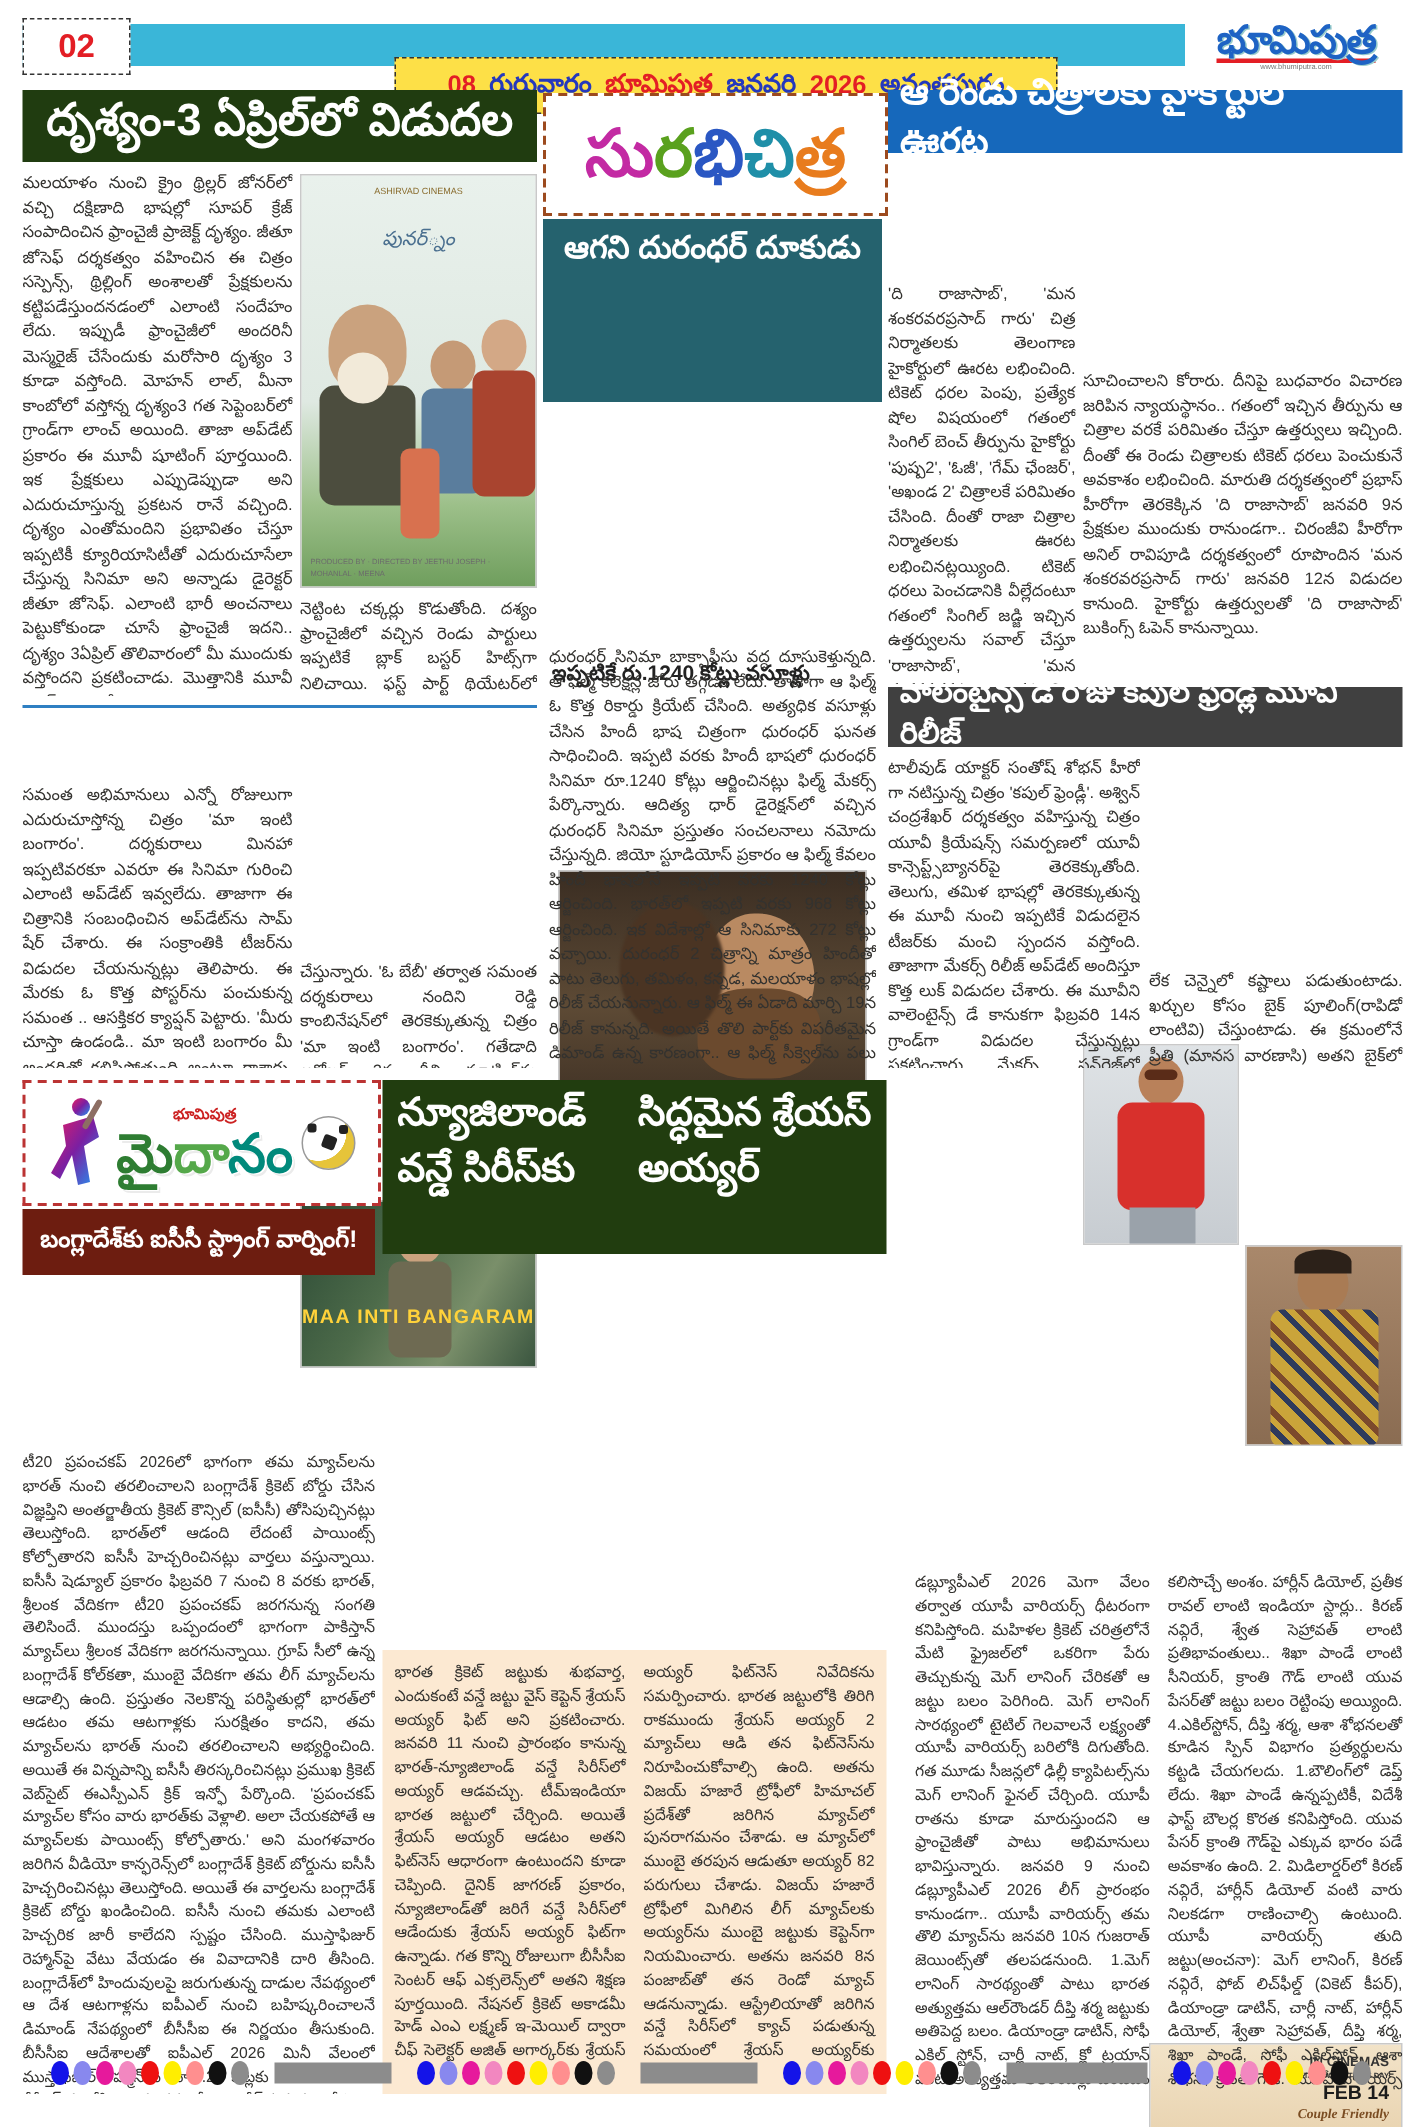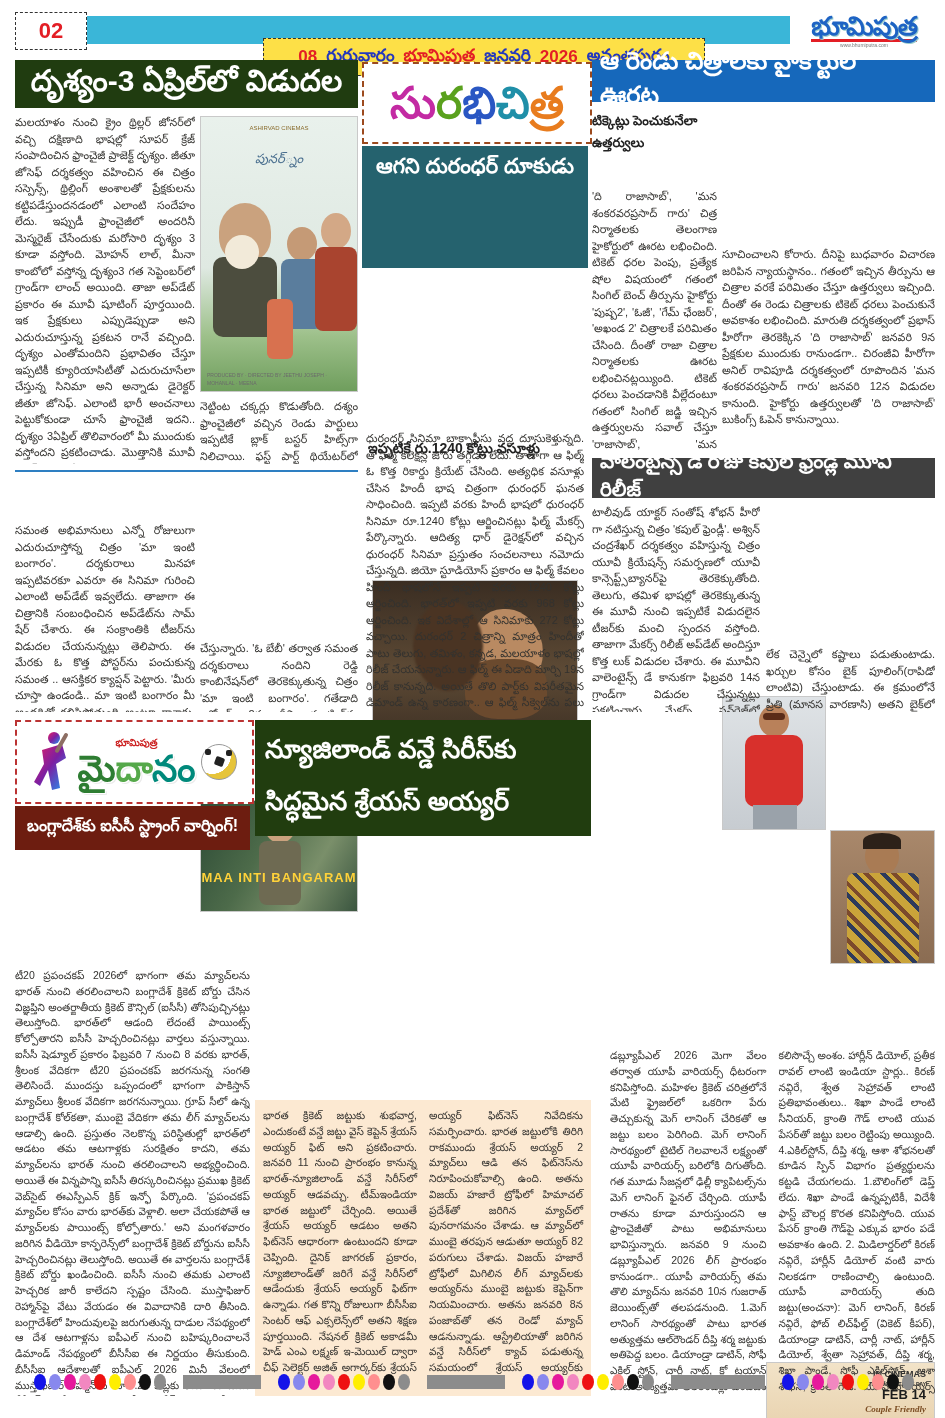--- a/index.html
+++ b/index.html
@@ -98,24 +98,20 @@
     <div style="position:absolute;right:30px;top:78px;width:82px;height:60px;border-radius:40%;background:#6b4a2e;"></div>
     <div style="position:absolute;left:40px;top:20px;width:70px;height:90px;border-radius:50%;background:#4a3423;filter:blur(1px);"></div>
     <div class="cap" style="bottom:34px;font-size:20px;letter-spacing:2px;color:#e8d9b8;font-family:'Liberation Serif',serif;">DHURANDHAR</div>
     <div class="cap" style="bottom:8px;font-size:8px;color:#cfc2a4;">5th DECEMBER 2025</div>
   </div>
   <div class="abs subhead" style="left:368px;top:424px;width:214px;font-size:14px;margin-top:16px;">ఇప్పటికే రు.1240 కోట్లు వసూళ్లు</div>
   <div class="abs btxt" style="left:366px;top:430px;width:218px;height:282px;overflow:hidden;">ధురంధర్ సినిమా బాక్సాఫీసు వద్ద దూసుకెళ్తున్నది. ఆ ఫిల్మ్ కలెక్షన్ల జోరు తగ్గడం లేదు. తాజాగా ఆ ఫిల్మ్ ఓ కొత్త రికార్డు క్రియేట్ చేసింది. అత్యధిక వసూళ్లు చేసిన హిందీ భాష చిత్రంగా ధురంధర్ ఘనత సాధించింది. ఇప్పటి వరకు హిందీ భాషలో ధురంధర్ సినిమా రూ.1240 కోట్లు ఆర్జించినట్లు ఫిల్మ్ మేకర్స్ పేర్కొన్నారు. ఆదిత్య ధార్ డైరెక్షన్‌లో వచ్చిన ధురంధర్ సినిమా ప్రస్తుతం సంచలనాలు నమోదు చేస్తున్నది. జియో స్టూడియోస్ ప్రకారం ఆ ఫిల్మ్ కేవలం హిందీ భాషలోనే ఇప్పటి వరకు 1240 కోట్లు ఆర్జించింది. భారత్‌లో ఇప్పటి వరకు 968 కోట్లు ఆర్జించింది. ఇక విదేశాల్లో ఆ సినిమాకు 272 కోట్లు వచ్చాయి. దురంధర్ 2 చిత్రాన్ని మాత్రం హిందీతో పాటు తెలుగు, తమిళం, కన్నడ, మలయాళం భాషల్లో రిలీజ్ చేయనున్నారు. ఆ ఫిల్మ్ ఈ ఏడాది మార్చి 19న రిలీజ్ కానున్నది. అయితే తొలి పార్ట్‌కు విపరీతమైన డిమాండ్ ఉన్న కారణంగా.. ఆ ఫిల్మ్ సీక్వెల్‌ను పలు ఇతర భారతీయ భాషల్లో రిలీజ్ చేసే ఉద్దేశంతో నిర్మాతలు ఉన్నారు. రిలీజైన తర్వాత ధురంధర్ చిత్రం హిందీ భాషలో పలు రికార్డులు నెలకొల్పింది. కేవలం 16 రోజుల్లోనే ఇండియాలో 500 కోట్లు వసూల్ చేసింది. ఇది బాలీవుడ్‌లో రికార్డు. ఇక ఆ తర్వాత అదే వేగంతో 600, 800, వెయ్యి కోట్ల క్లబ్‌కు చేరుకున్నది.</div>
 
   <div class="abs hbar" style="left:592px;top:60px;width:343px;height:42px;background:#1668bb;font-size:24px;">
     <span>ఆ రెండు చిత్రాలకు హైకోర్టులో ఊరట</span>
-  </div>
-  <div class="abs subhead" style="left:592px;top:110px;width:125px;font-size:13px;line-height:1.7;">
-    <div>టిక్కెట్లు పెంచుకునేలా</div>
-    <div>ఉత్తర్వులు</div>
   </div>
   <div class="abs ph" style="left:722px;top:106px;width:104px;height:134px;background:linear-gradient(#dfe3e6,#c7ccd1);">
     <div style="position:absolute;left:36px;top:8px;width:30px;height:32px;border-radius:50%;background:#b9815a;"></div>
     <div style="position:absolute;left:40px;top:16px;width:22px;height:7px;border-radius:4px;background:#5a2c18;"></div>
     <div style="position:absolute;left:22px;top:38px;width:58px;height:72px;border-radius:10px;background:#d8302c;"></div>
     <div style="position:absolute;left:30px;top:108px;width:44px;height:26px;background:#9aa2aa;"></div>
   </div>
   <div class="abs ph" style="left:830px;top:106px;width:105px;height:134px;background:linear-gradient(#a9886b,#8a6c52);">
     <div style="position:absolute;left:34px;top:6px;width:34px;height:38px;border-radius:50%;background:#a97b54;"></div>
     <div style="position:absolute;left:32px;top:2px;width:38px;height:16px;border-radius:50% 50% 0 0;background:#2c2119;"></div>
@@ -163,21 +159,21 @@
       <div style="position:absolute;right:4px;top:5px;width:6px;height:6px;background:#222;border-radius:2px;"></div>
     </div>
   </div>
   <div class="abs hbar" style="left:15px;top:806px;width:235px;height:44px;background:#6d1d10;font-size:16px;justify-content:center;">
     <span>బంగ్లాదేశ్‌కు ఐసీసీ స్ట్రాంగ్ వార్నింగ్!</span>
   </div>
 
   <div class="abs btxt" style="left:15px;top:968px;width:235px;height:428px;overflow:hidden;font-size:10.5px;">టీ20 ప్రపంచకప్ 2026లో భాగంగా తమ మ్యాచ్‌లను భారత్ నుంచి తరలించాలని బంగ్లాదేశ్ క్రికెట్ బోర్డు చేసిన విజ్ఞప్తిని అంతర్జాతీయ క్రికెట్ కౌన్సిల్ (ఐసీసీ) తోసిపుచ్చినట్లు తెలుస్తోంది. భారత్‌లో ఆడంది లేదంటే పాయింట్స్ కోల్పోతారని ఐసీసీ హెచ్చరించినట్లు వార్తలు వస్తున్నాయి. ఐసీసీ షెడ్యూల్ ప్రకారం ఫిబ్రవరి 7 నుంచి 8 వరకు భారత్, శ్రీలంక వేదికగా టీ20 ప్రపంచకప్ జరగనున్న సంగతి తెలిసిందే. ముందస్తు ఒప్పందంలో భాగంగా పాకిస్తాన్ మ్యాచ్‌లు శ్రీలంక వేదికగా జరగనున్నాయి. గ్రూప్ సీలో ఉన్న బంగ్లాదేశ్ కోల్‌కతా, ముంబై వేదికగా తమ లీగ్ మ్యాచ్‌లను ఆడాల్సి ఉంది. ప్రస్తుతం నెలకొన్న పరిస్థితుల్లో భారత్‌లో ఆడటం తమ ఆటగాళ్లకు సురక్షితం కాదని, తమ మ్యాచ్‌లను భారత్ నుంచి తరలించాలని అభ్యర్థించింది. అయితే ఈ విన్నపాన్ని ఐసీసీ తిరస్కరించినట్లు ప్రముఖ క్రికెట్ వెబ్‌సైట్ ఈఎస్పీఎన్ క్రిక్ ఇన్ఫో పేర్కొంది. 'ప్రపంచకప్ మ్యాచ్‌ల కోసం వారు భారత్‌కు వెళ్లాలి. అలా చేయకపోతే ఆ మ్యాచ్‌లకు పాయింట్స్ కోల్పోతారు.' అని మంగళవారం జరిగిన వీడియో కాన్ఫరెన్స్‌లో బంగ్లాదేశ్ క్రికెట్ బోర్డును ఐసీసీ హెచ్చరించినట్లు తెలుస్తోంది. అయితే ఈ వార్తలను బంగ్లాదేశ్ క్రికెట్ బోర్డు ఖండించింది. ఐసీసీ నుంచి తమకు ఎలాంటి హెచ్చరిక జారీ కాలేదని స్పష్టం చేసింది. ముస్తాఫిజుర్ రెహ్మాన్‌పై వేటు వేయడం ఈ వివాదానికి దారి తీసింది. బంగ్లాదేశ్‌లో హిందువులపై జరుగుతున్న దాడుల నేపథ్యంలో ఆ దేశ ఆటగాళ్లను ఐపీఎల్ నుంచి బహిష్కరించాలనే డిమాండ్ నేపథ్యంలో బీసీసీఐ ఈ నిర్ణయం తీసుకుంది. బీసీసీఐ ఆదేశాలతో ఐపీఎల్ 2026 మినీ వేలంలో ముస్తాఫిజుర్ రెహ్మాన్‌ను రూ.9.20 కోట్లకు కొనుగోలు చేసిన కేకేఆర్ వదిలేసింది. ఈ చర్యతో బంగ్లాదేశ్ ప్రభుత్వంతో పాటు ఆ దేశ క్రికెట్ బోర్డు ఆగ్రహానికి గురైంది. బంగ్లాదేశ్‌లో ఐపీఎల్ ప్రసారాలపై నిషేధం విధించడంతో పాటు తమ ప్రపంచకప్ మ్యాచ్‌లను భారత్ నుంచి తరలించాలనే డిమాండ్‌ను తెరపైకి తీసుకొచ్చింది.</div>
 
   <div class="abs" style="left:255px;top:720px;width:336px;height:116px;background:#213d0f;color:#fff;font-weight:bold;
-       display:flex;flex-direction:column;justify-content:space-around;padding:6px 10px;box-sizing:border-box;font-size:26px;">
+       display:flex;justify-content:space-around;padding:6px 10px;box-sizing:border-box;font-size:26px;">
     <div>న్యూజిలాండ్ వన్డే సిరీస్‌కు</div>
     <div>సిద్ధమైన శ్రేయస్ అయ్యర్</div>
   </div>
 
   <div class="abs twocol btxt" style="left:255px;top:1100px;width:336px;height:296px;background:#fce9d2;padding:8px;box-sizing:border-box;font-size:10.5px;overflow:hidden;">భారత క్రికెట్ జట్టుకు శుభవార్త, ఎందుకంటే వన్డే జట్టు వైస్ కెప్టెన్ శ్రేయస్ అయ్యర్ ఫిట్ అని ప్రకటించారు. జనవరి 11 నుంచి ప్రారంభం కానున్న భారత్-న్యూజిలాండ్ వన్డే సిరీస్‌లో అయ్యర్ ఆడవచ్చు. టీమ్ఇండియా భారత జట్టులో చేర్చింది. అయితే శ్రేయస్ అయ్యర్ ఆడటం అతని ఫిట్‌నెస్ ఆధారంగా ఉంటుందని కూడా చెప్పింది. దైనిక్ జాగరణ్ ప్రకారం, న్యూజిలాండ్‌తో జరిగే వన్డే సిరీస్‌లో ఆడేందుకు శ్రేయస్ అయ్యర్ ఫిట్‌గా ఉన్నాడు. గత కొన్ని రోజులుగా బీసీసీఐ సెంటర్ ఆఫ్ ఎక్సలెన్స్‌లో అతని శిక్షణ పూర్తయింది. నేషనల్ క్రికెట్ అకాడమీ హెడ్ ఎంఎ లక్ష్మణ్ ఇ-మెయిల్ ద్వారా చీఫ్ సెలెక్టర్ అజిత్ అగార్కర్‌కు శ్రేయస్ అయ్యర్ ఫిట్‌నెస్ నివేదికను సమర్పించారు. భారత జట్టులోకి తిరిగి రాకముందు శ్రేయస్ అయ్యర్ 2 మ్యాచ్‌లు ఆడి తన ఫిట్‌నెస్‌ను నిరూపించుకోవాల్సి ఉంది. అతను విజయ్ హజారే ట్రోఫీలో హిమాచల్ ప్రదేశ్‌తో జరిగిన మ్యాచ్‌లో పునరాగమనం చేశాడు. ఆ మ్యాచ్‌లో ముంబై తరపున ఆడుతూ అయ్యర్ 82 పరుగులు చేశాడు. విజయ్ హజారే ట్రోఫీలో మిగిలిన లీగ్ మ్యాచ్‌లకు అయ్యర్‌ను ముంబై జట్టుకు కెప్టెన్‌గా నియమించారు. అతను జనవరి 8న పంజాబ్‌తో తన రెండో మ్యాచ్ ఆడనున్నాడు. ఆస్ట్రేలియాతో జరిగిన వన్డే సిరీస్‌లో క్యాచ్ పడుతున్న సమయంలో శ్రేయస్ అయ్యర్‌కు గాయమైంది. రక్తస్రావం కారణంగా అతని పరిస్థితి దారా తీవ్రంగా మారింది, అతను ఐసీయూలో కూడా ఉండాల్సి వచ్చింది. ఇప్పుడు సుదీర్ఘ చికిత్స ప్రక్రియ తర్వాత అయ్యర్ పూర్తిగా కోలుకున్నాడు. న్యూజిలాండ్ సిరీస్ కోసం భారత జట్టు: శుభమన్ గిల్ (కెప్టెన్), రోహిత్ శర్మ, విరాట్ కోహ్లీ, కేఎల్ రాహుల్ (వికెట్ కీపర్), శ్రేయస్ అయ్యర్ (వైస్ కెప్టెన్), వాషింగ్టన్ సుందర్, రవీంద్ర జడేజా, మహమ్మద్ సిరాజ్, హార్షిత్ రాణా, ప్రసిద్ధ కృష్ణ, కుల్దీప్ యాదవ్, రిషభ్ పంత్ (వికెట్ కీపర్), నితీష్ కుమార్ రెడ్డి, అర్ష్‌దీప్ సింగ్, యశస్వి జైస్వాల్</div>
 
 
   <div class="abs twocol btxt" style="left:610px;top:1048px;width:325px;height:348px;font-size:10.5px;overflow:hidden;">డబ్ల్యూపీఎల్ 2026 మెగా వేలం తర్వాత యూపీ వారియర్స్ ధీటరంగా కనిపిస్తోంది. మహిళల క్రికెట్ చరిత్రలోనే మేటి ఫ్రైజల్‌లో ఒకరిగా పేరు తెచ్చుకున్న మెగ్ లానింగ్ చేరికతో ఆ జట్టు బలం పెరిగింది. మెగ్ లానింగ్ సారథ్యంలో టైటిల్ గెలవాలనే లక్ష్యంతో యూపీ వారియర్స్ బరిలోకి దిగుతోంది. గత మూడు సీజన్లలో ఢిల్లీ క్యాపిటల్స్‌ను మెగ్ లానింగ్ ఫైనల్ చేర్చింది. యూపీ రాతను కూడా మారుస్తుందని ఆ ఫ్రాంచైజీతో పాటు అభిమానులు భావిస్తున్నారు. జనవరి 9 నుంచి డబ్ల్యూపీఎల్ 2026 లీగ్ ప్రారంభం కానుండగా.. యూపీ వారియర్స్ తమ తొలి మ్యాచ్‌ను జనవరి 10న గుజరాత్ జెయింట్స్‌తో తలపడనుంది. 1.మెగ్ లానింగ్ సారథ్యంతో పాటు భారత అత్యుత్తమ ఆల్‌రౌండర్ దీప్తి శర్మ జట్టుకు అతిపెద్ద బలం. డియాండ్రా డాటిన్, సోఫీ ఎకిల్ స్టోన్, చార్లీ నాట్, క్లో ట్రయాన్ వంటి అత్యుత్తమ ఆల్‌రౌండర్లు ఉండటం కలిసొచ్చే అంశం. హార్లీన్ డియోల్, ప్రతీక రావల్ లాంటి ఇండియా స్టార్లు.. కిరణ్ నవ్గిరే, శ్వేత సెహ్రావత్ లాంటి ప్రతిభావంతులు.. శిఖా పాండే లాంటి సీనియర్, క్రాంతి గౌడ్ లాంటి యువ పేసర్‌తో జట్టు బలం రెట్టింపు అయ్యింది. 4.ఎకిల్‌స్టోన్, దీప్తి శర్మ, ఆశా శోభనలతో కూడిన స్పిన్ విభాగం ప్రత్యర్థులను కట్టడి చేయగలదు. 1.బౌలింగ్‌లో డెప్త్ లేదు. శిఖా పాండే ఉన్నప్పటికీ, విదేశీ ఫాస్ట్ బౌలర్ల కొరత కనిపిస్తోంది. యువ పేసర్ క్రాంతి గౌడ్‌పై ఎక్కువ భారం పడే అవకాశం ఉంది. 2. మిడిలార్డర్‌లో కిరణ్ నవ్గిరే, హార్లీన్ డియోల్ వంటి వారు నిలకడగా రాణించాల్సి ఉంటుంది. యూపీ వారియర్స్ తుది జట్టు(అంచనా): మెగ్ లానింగ్, కిరణ్ నవ్గిరే, ఫోబ్ లిచ్‌ఫీల్డ్ (వికెట్ కీపర్), డియాండ్రా డాటిన్, చార్లీ నాట్, హార్లీన్ డియోల్, శ్వేతా సెహ్రావత్, దీప్తి శర్మ, శిఖా పాండే, సోఫీ ఎకిల్‌స్టోన్, ఆశా శోభన, క్రాంతి గౌడ్. యూపీ వారియర్స్ జట్టు: దీప్తి శర్మ హార్లీన్ డియోల్, ప్రతీక రావల్, కిరణ్ నవ్గిరే, శ్వేత సెహ్రావత్, శిఖా పాండే, క్రాంతి గౌడ్, సుమన్ మీనా, ఆశా శోభన, సిమ్రన్ షేక్, గొంగడి త్రిష, మిషా గిరి, మెగ్ లానింగ్, ఫోబ్ లిచ్‌ఫీల్డ్, డియాండ్రా డాటిన్, చార్లీ నాట్, క్లో ట్రయాన్, సోఫీ ఎకిల్ స్టోన్, టారా నోరిస్.</div>
 
   <div class="abs dots-row" style="left:34px;top:1374px;width:880px;">

